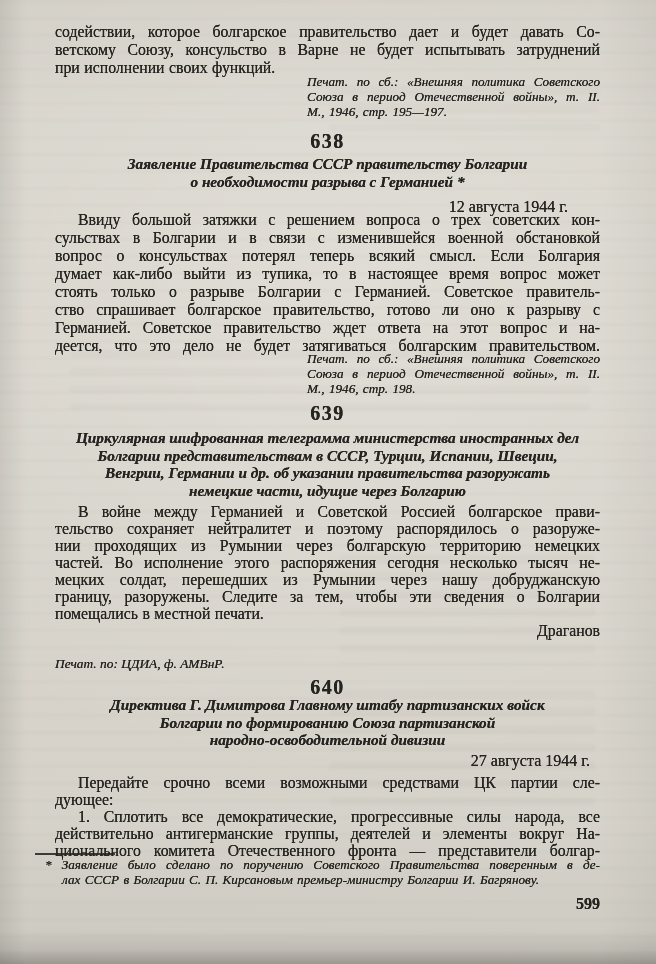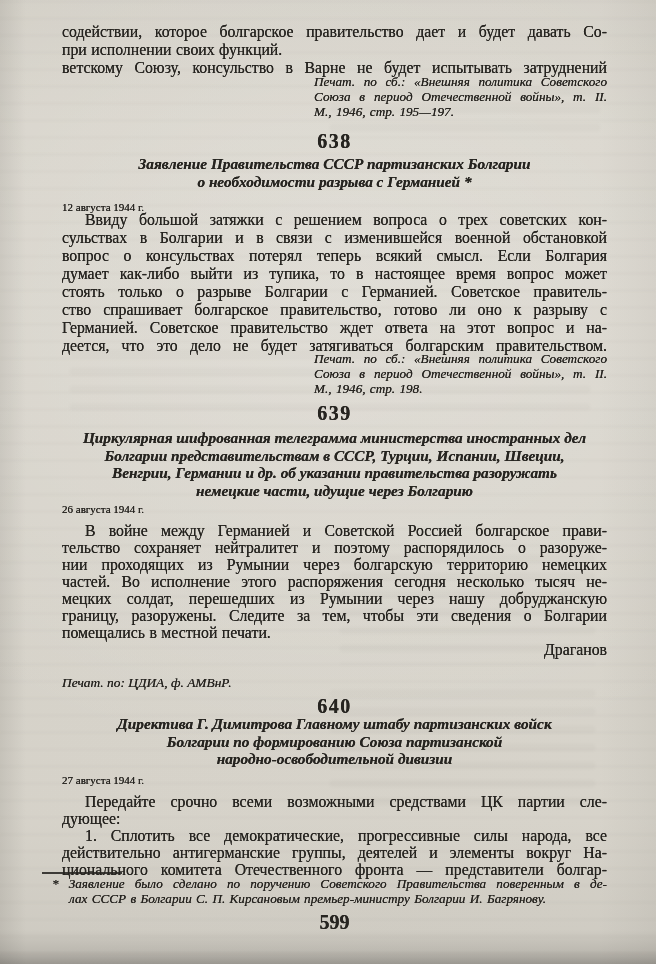--- a/index.html
+++ b/index.html
@@ -27,21 +27,21 @@
     opacity:.5; filter:blur(1.2px);
     pointer-events:none;
   }
   .ghost {
     position:absolute;
     background:repeating-linear-gradient(180deg, rgba(96,90,80,0.55) 0 7px, rgba(0,0,0,0) 7px 18px);
     opacity:0.06; filter:blur(1.4px);
     pointer-events:none;
   }
   .content {
-    position:absolute; left:62px; top:0;
+    position:absolute; left:55px; top:0;
     width:545px; padding-top:23px;
   }
   .line {
     font-size:15.8px; line-height:18px;
     text-align:justify;
     text-shadow:0 0 0.35px currentColor;
     word-spacing:0.5px;
   }
   .j { text-align-last:justify; }
   .indent { text-indent:23px; }
@@ -54,21 +54,21 @@
     text-align:center; font-weight:bold;
     font-size:20px; line-height:18px; letter-spacing:1.5px;
     text-shadow:0 0 0.4px currentColor;
   }
   .doctitle { font-style:italic; font-weight:bold; }
   .doctitle .tline {
     font-size:15.3px; line-height:17.5px; text-align:center;
     text-shadow:0 0 0.3px currentColor;
   }
   .date {
-    font-size:11px; line-height:18px;
+    text-align:right; font-size:16px; line-height:18px;
     text-shadow:0 0 0.35px currentColor;
   }
   .sig {
     text-align:right; font-size:15.8px; line-height:18px;
     text-shadow:0 0 0.35px currentColor;
   }
   .srcleft {
     font-style:italic; font-size:13.4px; line-height:15px;
     text-shadow:0 0 0.3px currentColor;
   }
@@ -99,52 +99,52 @@
     margin-top:2px;
     margin-left:-10px; width:555px;
     padding-left:17px; box-sizing:border-box;
     font-style:italic;
     font-family:Liberation Serif, serif;
   }
   .footnote .line { font-size:13.2px; line-height:15.5px; word-spacing:1px; }
   .footnote .fl1 { text-indent:-17px; }
   .pagenum {
     margin-top:7px;
-    text-align:center; font-weight:bold;
-    font-size:20px; line-height:17px;
+    text-align:right; font-weight:bold;
+    font-size:16px; line-height:17px;
     text-shadow:0 0 0.4px currentColor;
   }
 </style>
 </head>
 <body>
 
 <div class="page">
 
   <div class="ghost" style="left:330px; top:88px;  width:270px; height:52px;"></div>
   <div class="ghost" style="left:70px;  top:350px; width:520px; height:60px;"></div>
   <div class="ghost" style="left:340px; top:555px; width:255px; height:110px;"></div>
   <div class="ghost" style="left:330px; top:690px; width:265px; height:120px;"></div>
 
   <div class="content">
 
     <div class="para">
       <div class="line j">содействии, которое болгарское правительство дает и будет давать Со-</div>
+      <div class="line j">ветскому Союзу, консульство в Варне не будет испытывать затруднений</div>
       <div class="line">при исполнении своих функций.</div>
-      <div class="line j">ветскому Союзу, консульство в Варне не будет испытывать затруднений</div>
     </div>
 
     <div class="cit" id="cit1">
       <div class="line j">Печат. по сб.: «Внешняя политика Советского</div>
       <div class="line j">Союза в период Отечественной войны», т. II.</div>
       <div class="line">М., 1946, стр. 195—197.</div>
     </div>
 
     <div class="docnum" id="num638">638</div>
     <div class="doctitle" id="title638">
-      <div class="tline">Заявление Правительства СССР партизанских Болгарии</div>
+      <div class="tline">Заявление Правительства СССР правительству Болгарии</div>
       <div class="tline">о необходимости разрыва с Германией *</div>
     </div>
     <div class="date" id="date638">12 августа 1944 г.</div>
     <div class="para" id="body638">
       <div class="line j indent">Ввиду большой затяжки с решением вопроса о трех советских кон-</div>
       <div class="line j">сульствах в Болгарии и в связи с изменившейся военной обстановкой</div>
       <div class="line j">вопрос о консульствах потерял теперь всякий смысл. Если Болгария</div>
       <div class="line j">думает как-либо выйти из тупика, то в настоящее время вопрос может</div>
       <div class="line j">стоять только о разрыве Болгарии с Германией. Советское правитель-</div>
       <div class="line j">ство спрашивает болгарское правительство, готово ли оно к разрыву с</div>
@@ -157,21 +157,20 @@
       <div class="line">М., 1946, стр. 198.</div>
     </div>
 
     <div class="docnum" id="num639">639</div>
     <div class="doctitle" id="title639">
       <div class="tline">Циркулярная шифрованная телеграмма министерства иностранных дел</div>
       <div class="tline">Болгарии представительствам в СССР, Турции, Испании, Швеции,</div>
       <div class="tline">Венгрии, Германии и др. об указании правительства разоружать</div>
       <div class="tline">немецкие части, идущие через Болгарию</div>
     </div>
-    <div class="date" id="date639">26 августа 1944 г.</div>
     <div class="para b639" id="body639">
       <div class="line j indent">В войне между Германией и Советской Россией болгарское прави-</div>
       <div class="line j">тельство сохраняет нейтралитет и поэтому распорядилось о разоруже-</div>
       <div class="line j">нии проходящих из Румынии через болгарскую территорию немецких</div>
       <div class="line j">частей. Во исполнение этого распоряжения сегодня несколько тысяч не-</div>
       <div class="line j">мецких солдат, перешедших из Румынии через нашу добруджанскую</div>
       <div class="line j">границу, разоружены. Следите за тем, чтобы эти сведения о Болгарии</div>
       <div class="line">помещались в местной печати.</div>
     </div>
     <div class="sig" id="sig639">Драганов</div>

